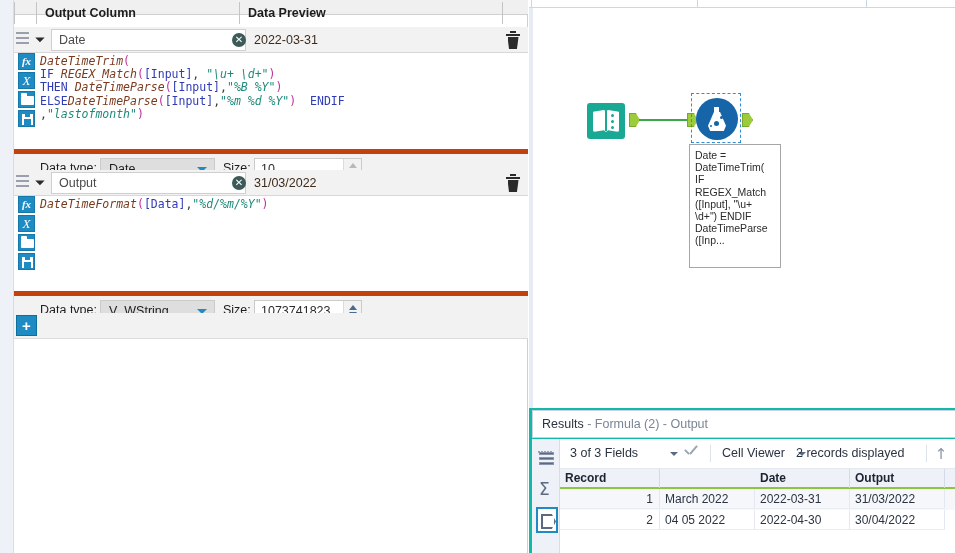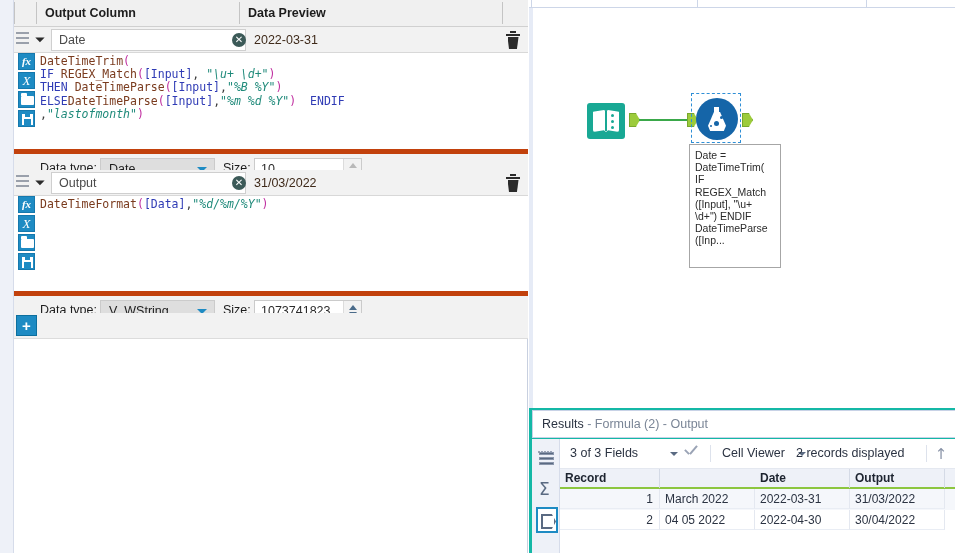--- a/index.html
+++ b/index.html
@@ -22,21 +22,21 @@
   .cfg-leftrail {
     position: absolute; left: 0; top: 0;
     width: 14px; height: 553px;
     background: #eef1f8;
     border-right: 1px solid #d6dcea;
   }
 
   
   .hdr-row {
     position: absolute; left: 14px; top: 0;
-    width: 514px; height: 27px;
+    width: 514px; height: 15px;
     background: #f0f0f0;
     border-bottom: 1px solid #d0d0d0;
     text-decoration: underline;
   }
   .hdr-cell {
     position: absolute; top: 0; height: 26px;
     line-height: 26px;
     font-weight: bold; font-size: 12.5px; color: #1d1d1d;
     padding-left: 8px;
   }
@@ -140,21 +140,21 @@
     background:#1e8bc3;
   }
   .code {
     position: absolute; left: 26px; top: 2px; right: 4px;
     font-family: "DejaVu Sans Mono", monospace;
     font-size: 11.5px;
     line-height: 13.2px;
     white-space: pre;
     color: #7a4a2a;
   }
-  .k-fn   { color: #7a3b1e; }
+  .k-fn   { color: #7a3b1e; font-style: italic; }
   .k-par  { color: #c02fa0; }
   .k-kw   { color: #2f3bb5; }
   .k-fld  { color: #2f3bb5; }
   .k-str  { color: #1f8a7a; font-style: italic; }
   .k-plain{ color: #3a3a3a; }
 
   
   .dt-row { position: relative; height: 30px; background: #f2f2f2; }
   .dt-label {
     position: absolute; top: 7px; font-size: 12.5px; color: #1d1d1d; text-align: center;

